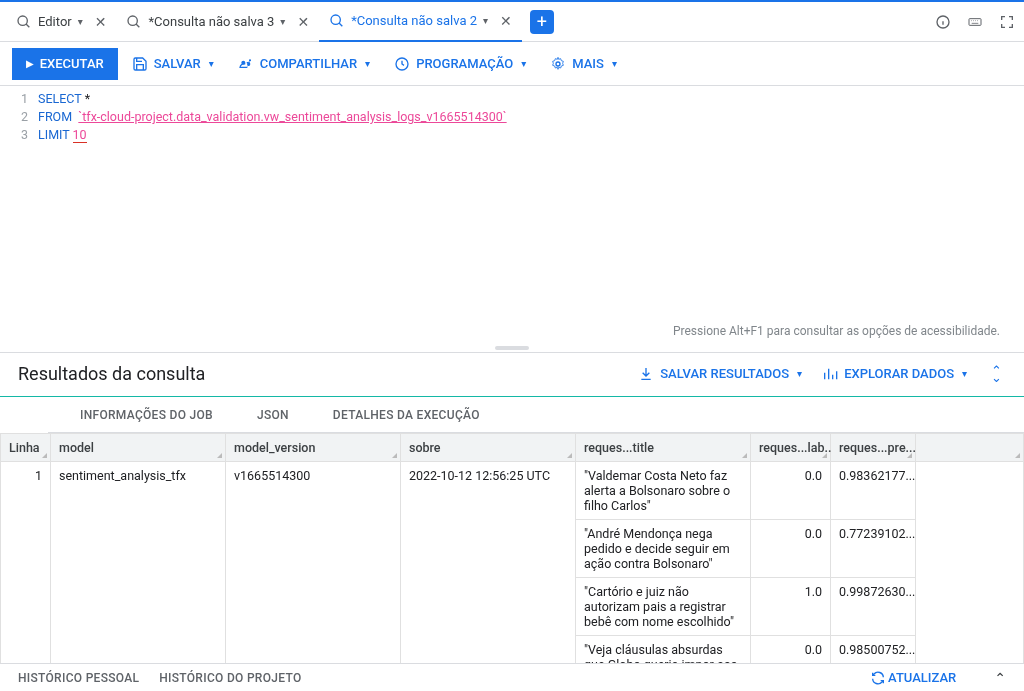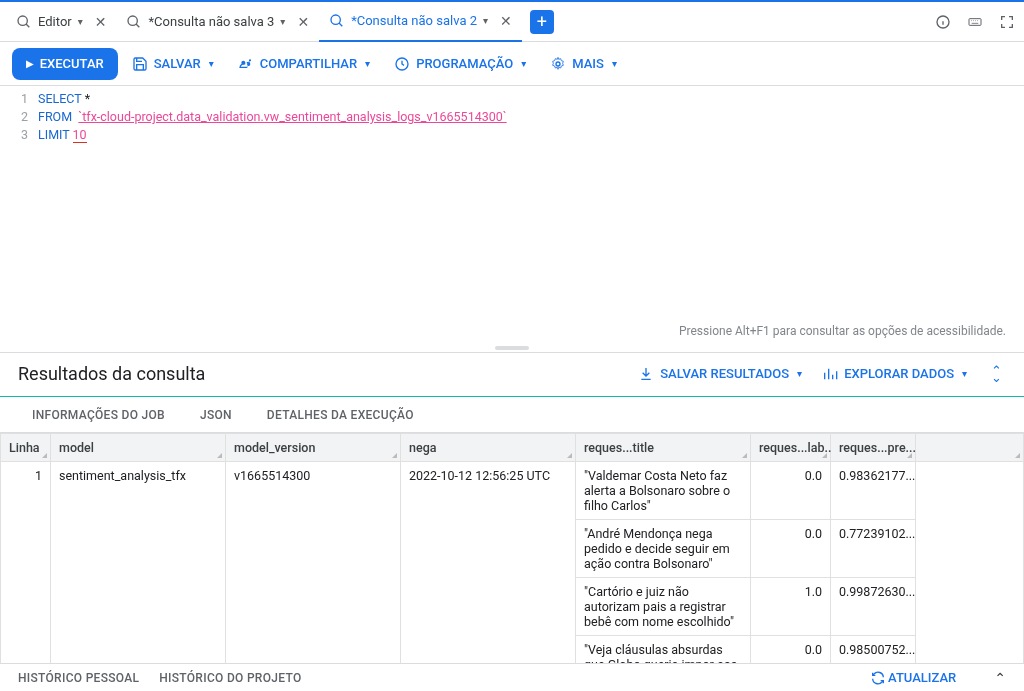--- a/index.html
+++ b/index.html
@@ -9,43 +9,43 @@
 .tab { display: inline-flex; align-items: center; padding: 0 10px; height: 40px; gap: 6px; font-size: 13px; color: #3c4043; cursor: pointer; position: relative; }
 .tab.active { color: #1a73e8; border-bottom: 2px solid #1a73e8; }
 .tab .q-icon { width: 16px; height: 16px; color: #5f6368; }
 .tab.active .q-icon { color: #1a73e8; }
 .tab .caret { font-size: 10px; color: #5f6368; }
 .tab .close-x { font-size: 14px; color: #5f6368; margin-left: 6px; }
 .tab-add { width: 24px; height: 24px; background: #1a73e8; color: #fff; border-radius: 4px; display: inline-flex; align-items: center; justify-content: center; font-size: 18px; margin-left: 8px; cursor: pointer; }
 .tabbar-right { position: absolute; right: 8px; top: 0; height: 40px; display: flex; align-items: center; gap: 14px; color: #5f6368; }
 .ricon { width: 18px; height: 18px; display: inline-flex; align-items: center; justify-content: center; }
 .toolbar { display: flex; align-items: center; height: 44px; padding: 0 12px; gap: 4px; border-bottom: 1px solid #dadce0; }
-.btn-run { background: #1a73e8; color: #fff; border: none; height: 32px; padding: 0 14px; border-radius: 8px; display: inline-flex; align-items: center; gap: 6px; font-weight: 500; font-size: 13px; cursor: pointer; }
+.btn-run { background: #1a73e8; color: #fff; border: none; height: 32px; padding: 0 14px; border-radius: 0; display: inline-flex; align-items: center; gap: 6px; font-weight: 500; font-size: 13px; cursor: pointer; }
 .btn-run::before { content: "▶"; font-size: 10px; }
 .tb-btn { display: inline-flex; align-items: center; gap: 6px; height: 32px; padding: 0 10px; color: #1a73e8; font-weight: 500; font-size: 13px; cursor: pointer; background: none; border: none; }
 .tb-caret { color: #1a73e8; font-size: 10px; margin-left: 2px; }
 .tb-spacer { flex: 1; }
 .status-text { font-size: 12.5px; color: #3c4043; display: inline-flex; align-items: center; gap: 6px; }
 .status-text::before { content: "✓"; color: #fff; background: #188038; width: 16px; height: 16px; border-radius: 50%; display: inline-flex; align-items: center; justify-content: center; font-size: 10px; }
 .editor { position: relative; display: flex; font-family: Menlo, Consolas, monospace; font-size: 12.5px; padding: 4px 0 16px 0; flex: 0 0 auto; height: 258px; }
 .gutter { width: 38px; color: #9aa0a6; text-align: right; padding-right: 10px; line-height: 18px; user-select: none; }
 .code { line-height: 18px; }
 .kw { color: #1967d2; }
 .str { color: #ec4899; text-decoration: underline; }
 .num { color: #ec4899; border-bottom: 1px solid #d93025; }
 .split-handle { height: 8px; background: #fff; display: flex; align-items: center; justify-content: center; position: relative; }
 .split-handle::after { content: ""; width: 34px; height: 4px; background: #dadce0; border-radius: 2px; }
-.accessibility-hint { position: absolute; right: 18px; bottom: 6px; font-size: 12px; color: #80868b; }
+.accessibility-hint { position: absolute; right: 24px; bottom: 6px; font-size: 12px; color: #80868b; }
 .split-line { height: 1px; background: #dadce0; }
 .results { display: flex; flex-direction: column; flex: 1; overflow: hidden; }
 .results-head { display: flex; align-items: center; padding: 10px 18px 12px 18px; border-bottom: 1px solid #14b8a6; }
 .results-title { font-size: 18px; color: #202124; flex: 1; }
 .res-action { display: inline-flex; align-items: center; gap: 6px; color: #1a73e8; font-weight: 500; font-size: 13px; padding: 0 10px; cursor: pointer; background: none; border: none; }
 .res-expand { color: #1a73e8; font-size: 13px; padding: 0 4px; margin-left: 10px; cursor: pointer; display: inline-flex; flex-direction: column; line-height: 7px; }
-.res-tabs { display: flex; gap: 7px; border-bottom: 1px solid #dadce0; padding: 0 18px; height: 36px; }
+.res-tabs { display: flex; gap: 16px; border-bottom: 1px solid #dadce0; padding: 0 18px; height: 36px; margin-left: 48px; }
 .res-tab { display: inline-flex; align-items: center; height: 36px; padding: 0 14px; font-size: 12px; color: #5f6368; text-transform: uppercase; letter-spacing: 0.3px; font-weight: 500; cursor: pointer; }
 .res-tab.active { color: #1a73e8; border-bottom: 2px solid #1a73e8; }
 .data-table { flex: 1; overflow: auto; }
 table { border-collapse: collapse; width: 100%; table-layout: fixed; }
 th, td { font-size: 12.5px; text-align: left; border: 1px solid #e0e0e0; padding: 6px 8px; vertical-align: top; }
 th { background: #f1f3f4; color: #3c4043; font-weight: 500; position: relative; }
 th::after { content: ""; position: absolute; bottom: 3px; right: 3px; width: 0; height: 0; border-left: 5px solid transparent; border-bottom: 5px solid #bbb; }
 td { color: #202124; }
 .col-row { width: 50px; }
 .col-row-td { text-align: right; }
@@ -208,21 +208,21 @@
           <col style="width:175px">
             <col style="width:80px">
             <col style="width:85px">
             <col>
         </colgroup>
         <thead>
           <tr>
             <th class="col-row">Linha</th>
             <th>model</th>
             <th>model_version</th>
-            <th>nega</th>
+            <th>sobre</th>
             <th>reques...title</th>
             <th>reques...lab...</th>
             <th>reques...pre...</th>
             <th></th>
           </tr>
         </thead>
         <tbody>
           <tr>
             <td class="col-row-td" rowspan="4">1</td>
             <td rowspan="4">sentiment_analysis_tfx</td>

